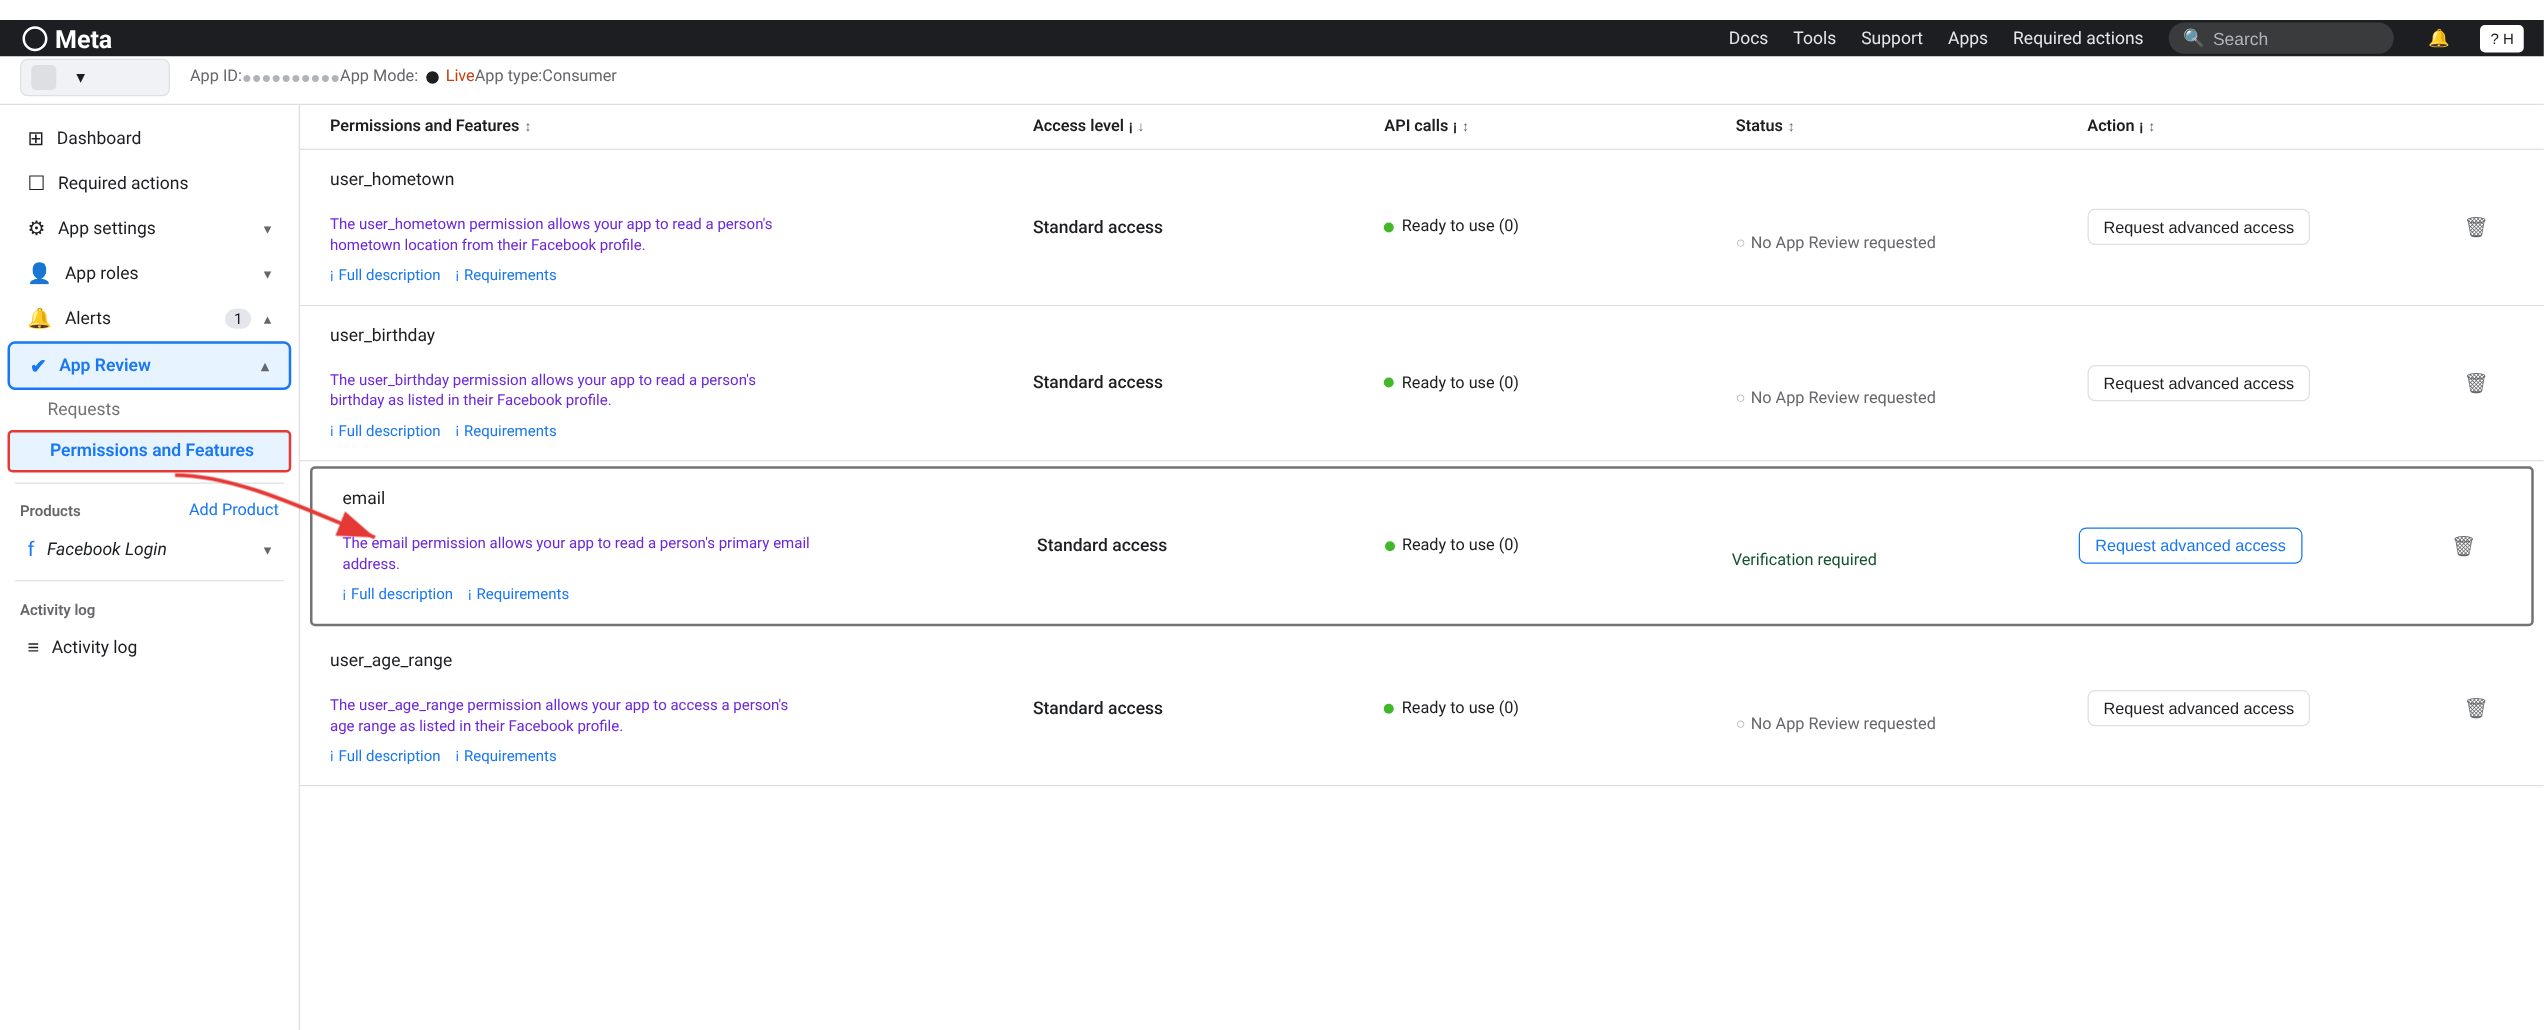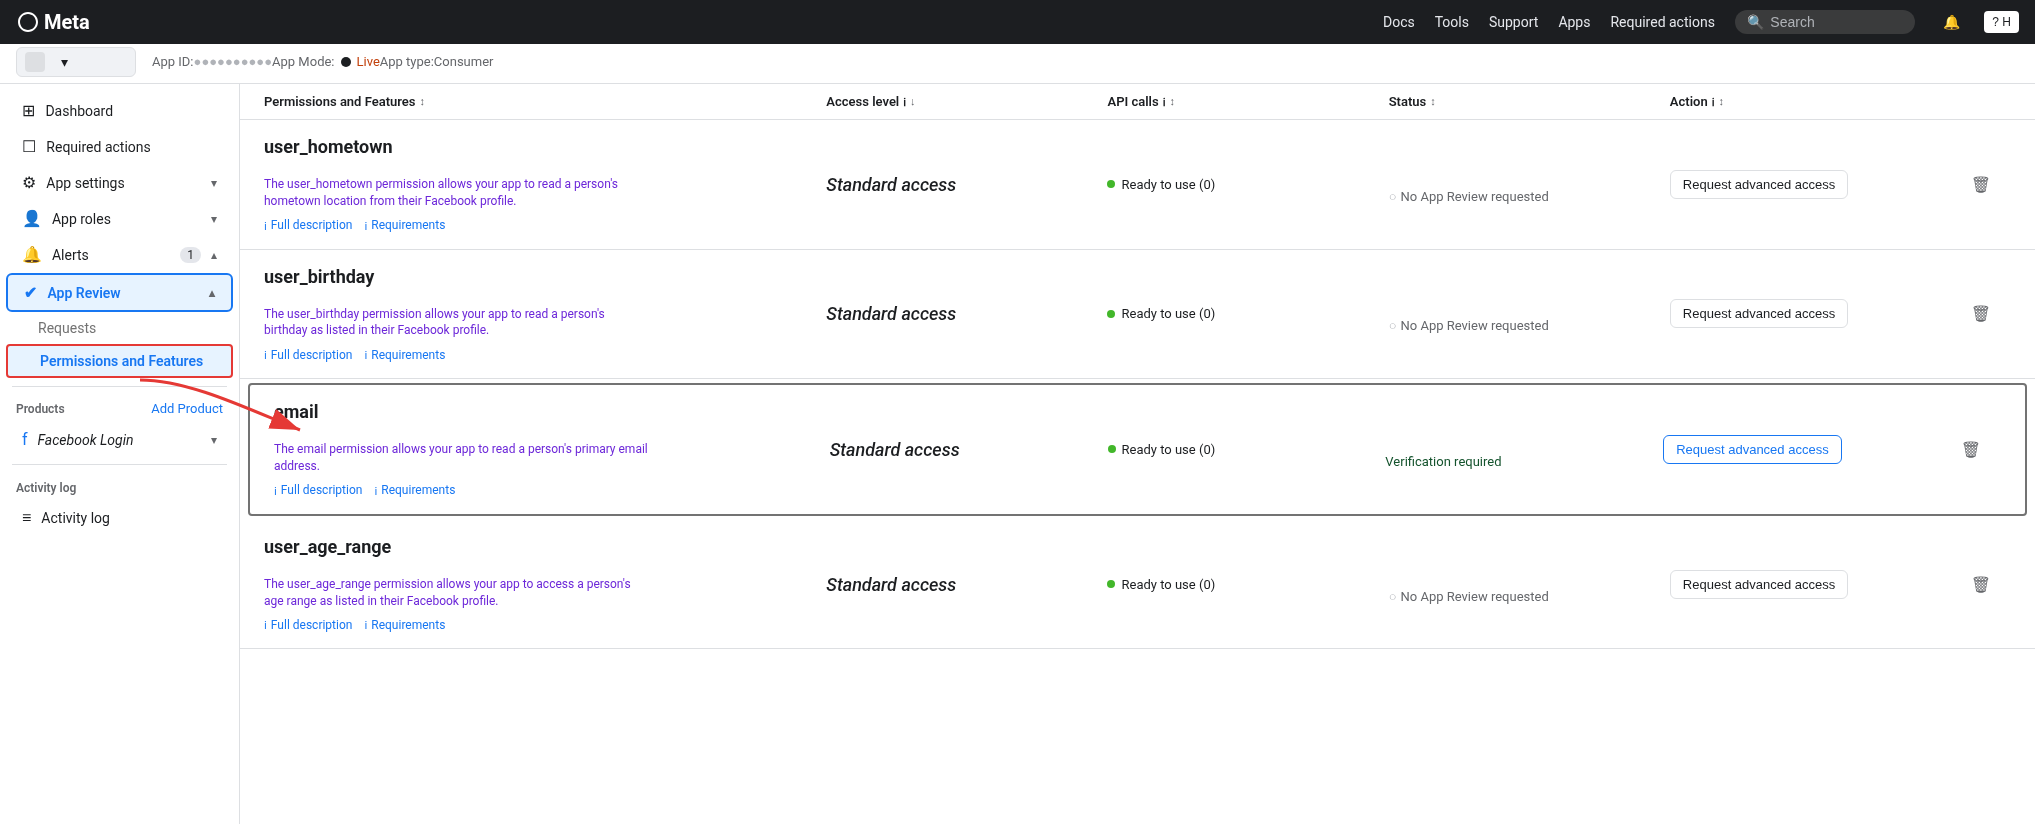--- a/index.html
+++ b/index.html
@@ -1,28 +1,28 @@
 <!DOCTYPE html>
 <html><head>
   <meta charset="utf-8">
   <style>
     * { box-sizing: border-box; margin: 0; padding: 0; }
     body { font-family: -apple-system, BlinkMacSystemFont, 'Segoe UI', Roboto, sans-serif; font-size: 14px; background: #fff; color: #1c1e21; }
 
     
     .top-nav {
       background: #1c1e21;
-      height: 44px;
+      height: 29px;
       display: flex;
       align-items: center;
       padding: 0 16px;
       gap: 24px;
       color: #e4e6eb;
       position: fixed;
-      top: 0; left: 0; right: 0;
+      top: 16px; left: 0; right: 0;
       z-index: 100;
     }
     .top-nav .logo { font-weight: bold; font-size: 20px; color: #fff; display: flex; align-items: center; gap: 4px; }
     .top-nav-links { display: flex; gap: 20px; margin-left: auto; align-items: center; }
     .top-nav-links span { color: #e4e6eb; cursor: pointer; font-size: 14px; }
     .search-box {
       background: #3a3b3c;
       border: none;
       border-radius: 20px;
       padding: 4px 12px;
@@ -215,25 +215,25 @@
       padding: 16px 24px;
       border-bottom: 1px solid #dddfe2;
       align-items: center;
       background: #fff;
     }
     .permission-row.highlighted-row {
       border: 2px solid #737373;
       margin: 4px 8px;
       border-radius: 4px;
     }
-    .permission-name { font-weight: 700; font-size: 18px; color: #1c1e21; }
+    .permission-name { font-weight: 400; font-size: 14px; color: #1c1e21; }
     .permission-desc { font-size: 12px; color: #6d28d9; margin-top: 19px; line-height: 1.4; max-width: 380px; }
     .permission-links { display: flex; align-items: center; gap: 12px; margin-top: 8px; }
     .perm-link { font-size: 12px; color: #1877f2; cursor: pointer; display: flex; align-items: center; gap: 4px; }
-    .access-level { font-size: 18px; color: #1c1e21; font-weight: 500; font-style: italic; }
+    .access-level { font-size: 14px; color: #1c1e21; font-weight: 500; }
     .api-calls { display: flex; align-items: center; gap: 6px; font-size: 13px; }
     .green-dot { width: 8px; height: 8px; background: #42b72a; border-radius: 50%; display: inline-block; }
     .status-text { font-size: 13px; color: #65676b; margin-top: 24px; }
     .status-text.verification { color: #14532d; }
     .action-btn {
       background: #fff;
       border: 1px solid #dddfe2;
       border-radius: 6px;
       padding: 6px 12px;
       font-size: 13px;

